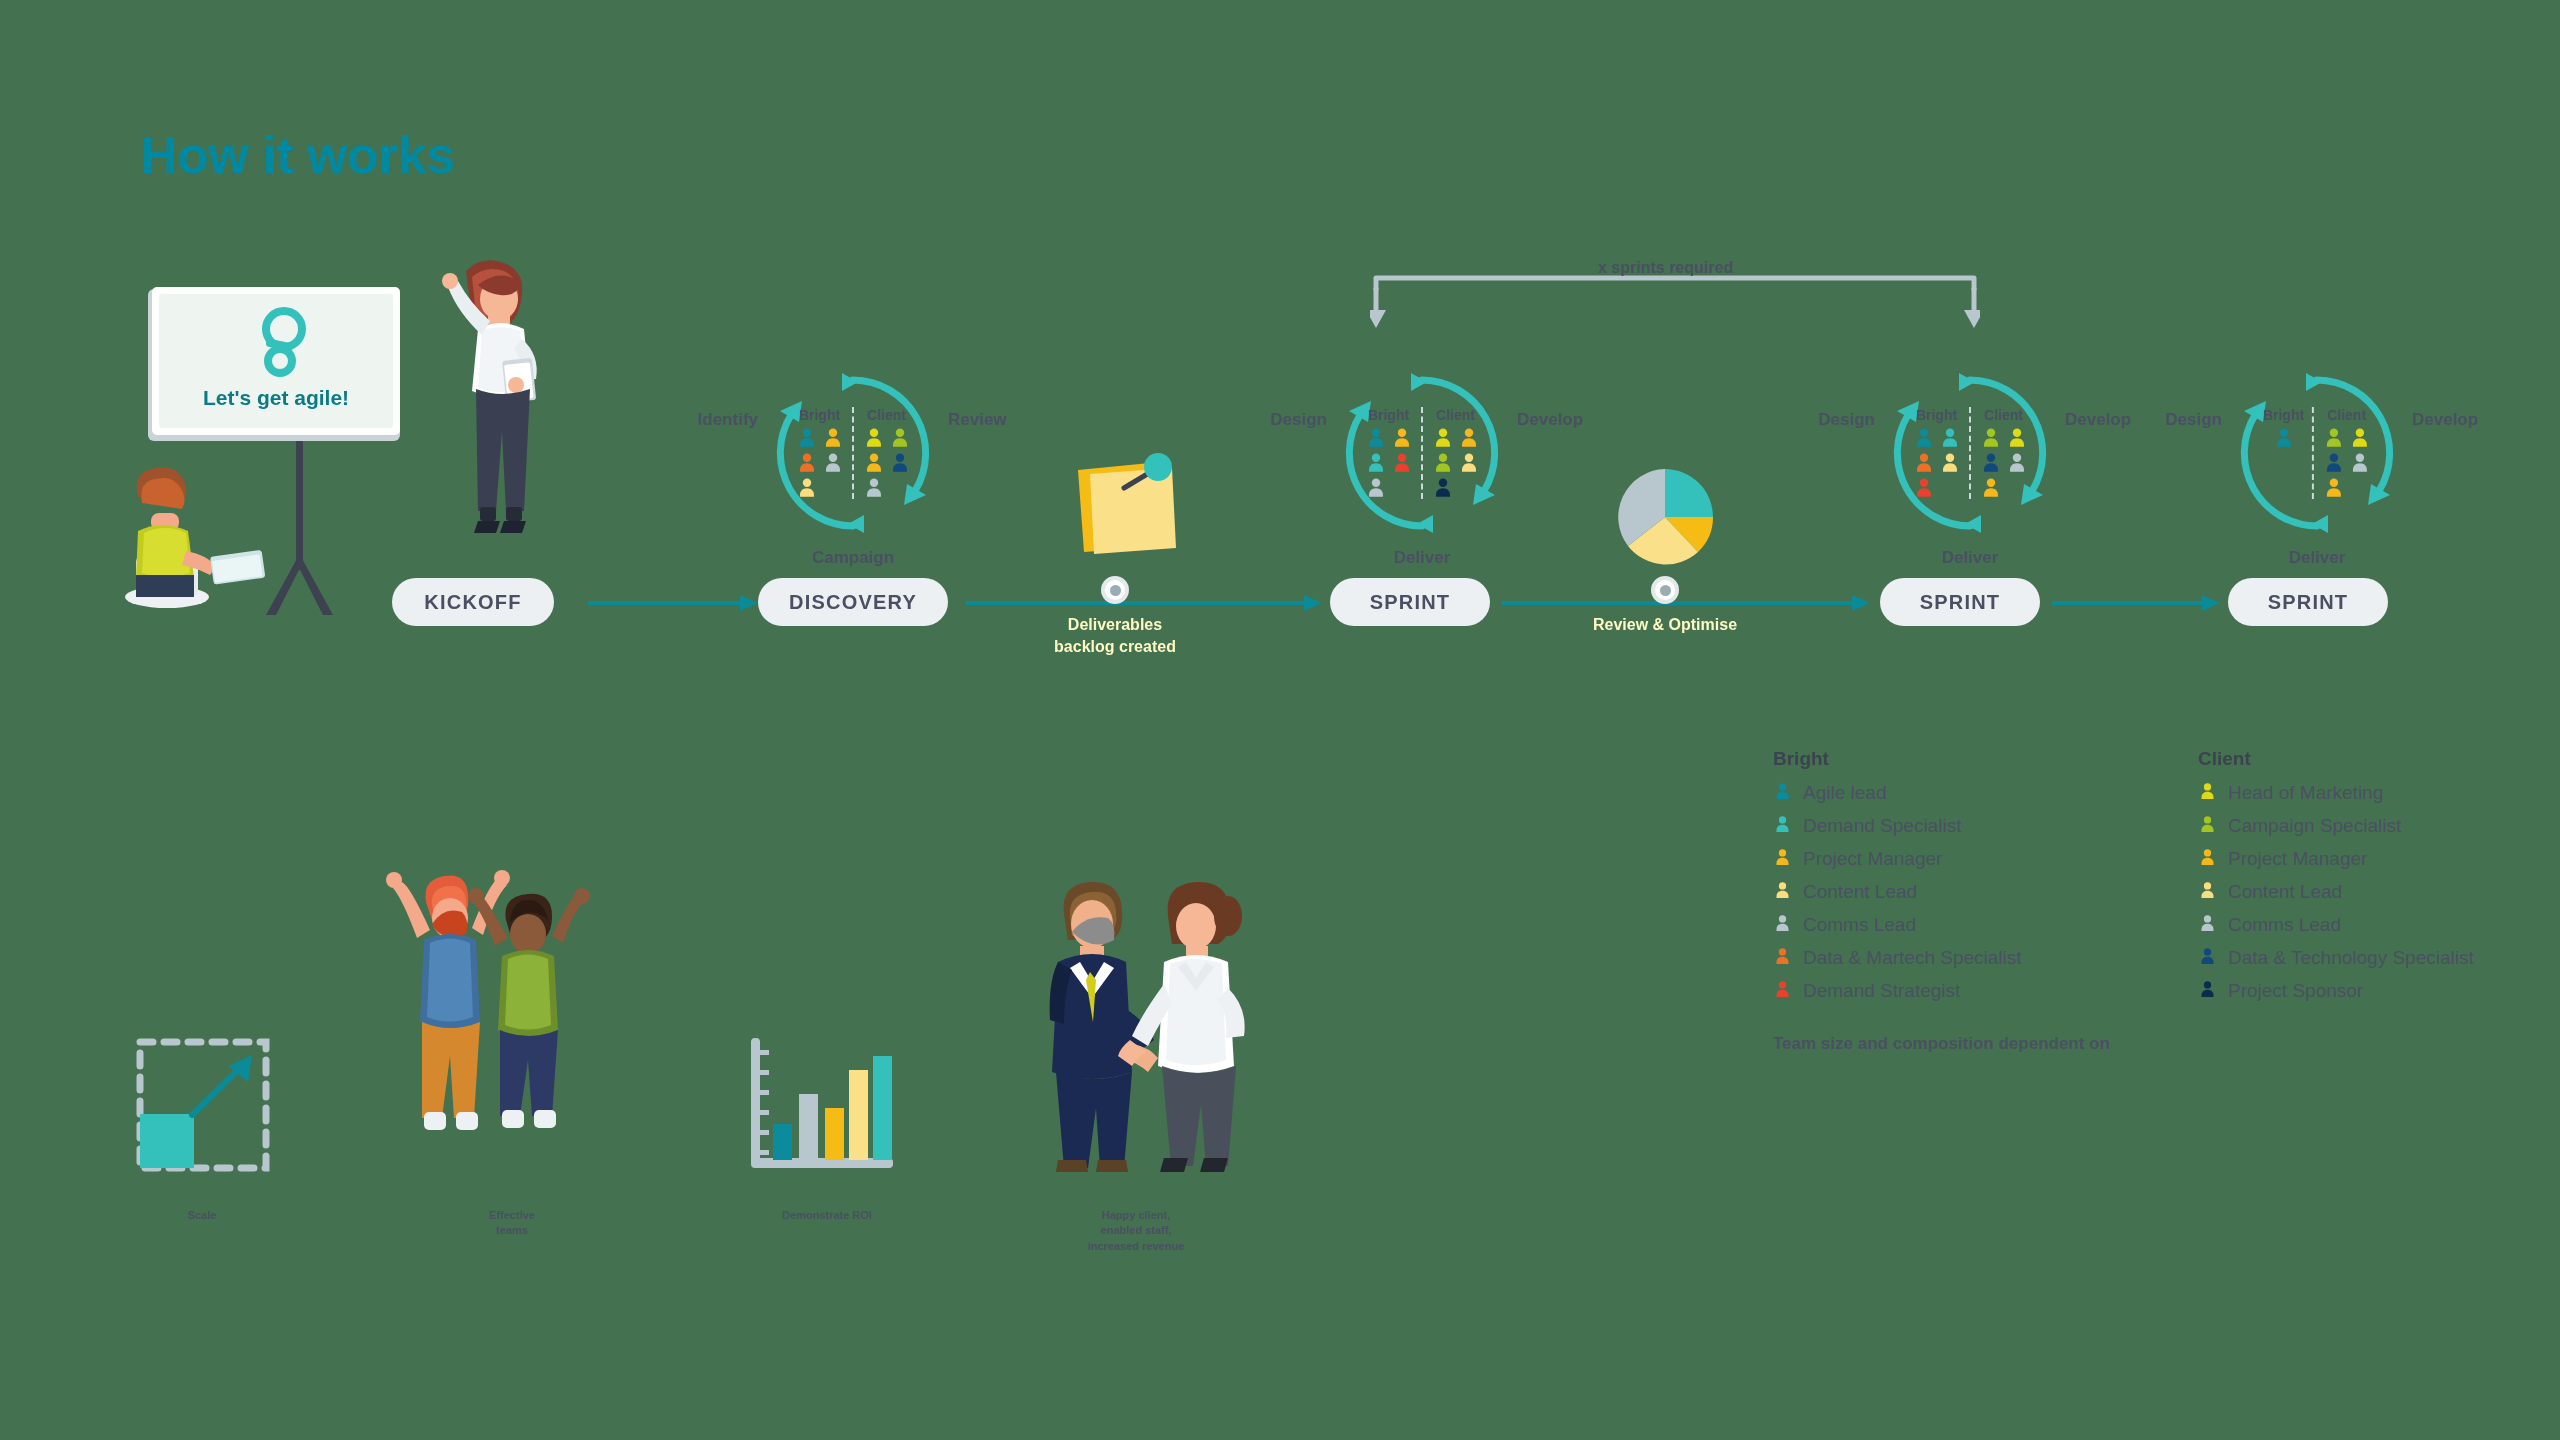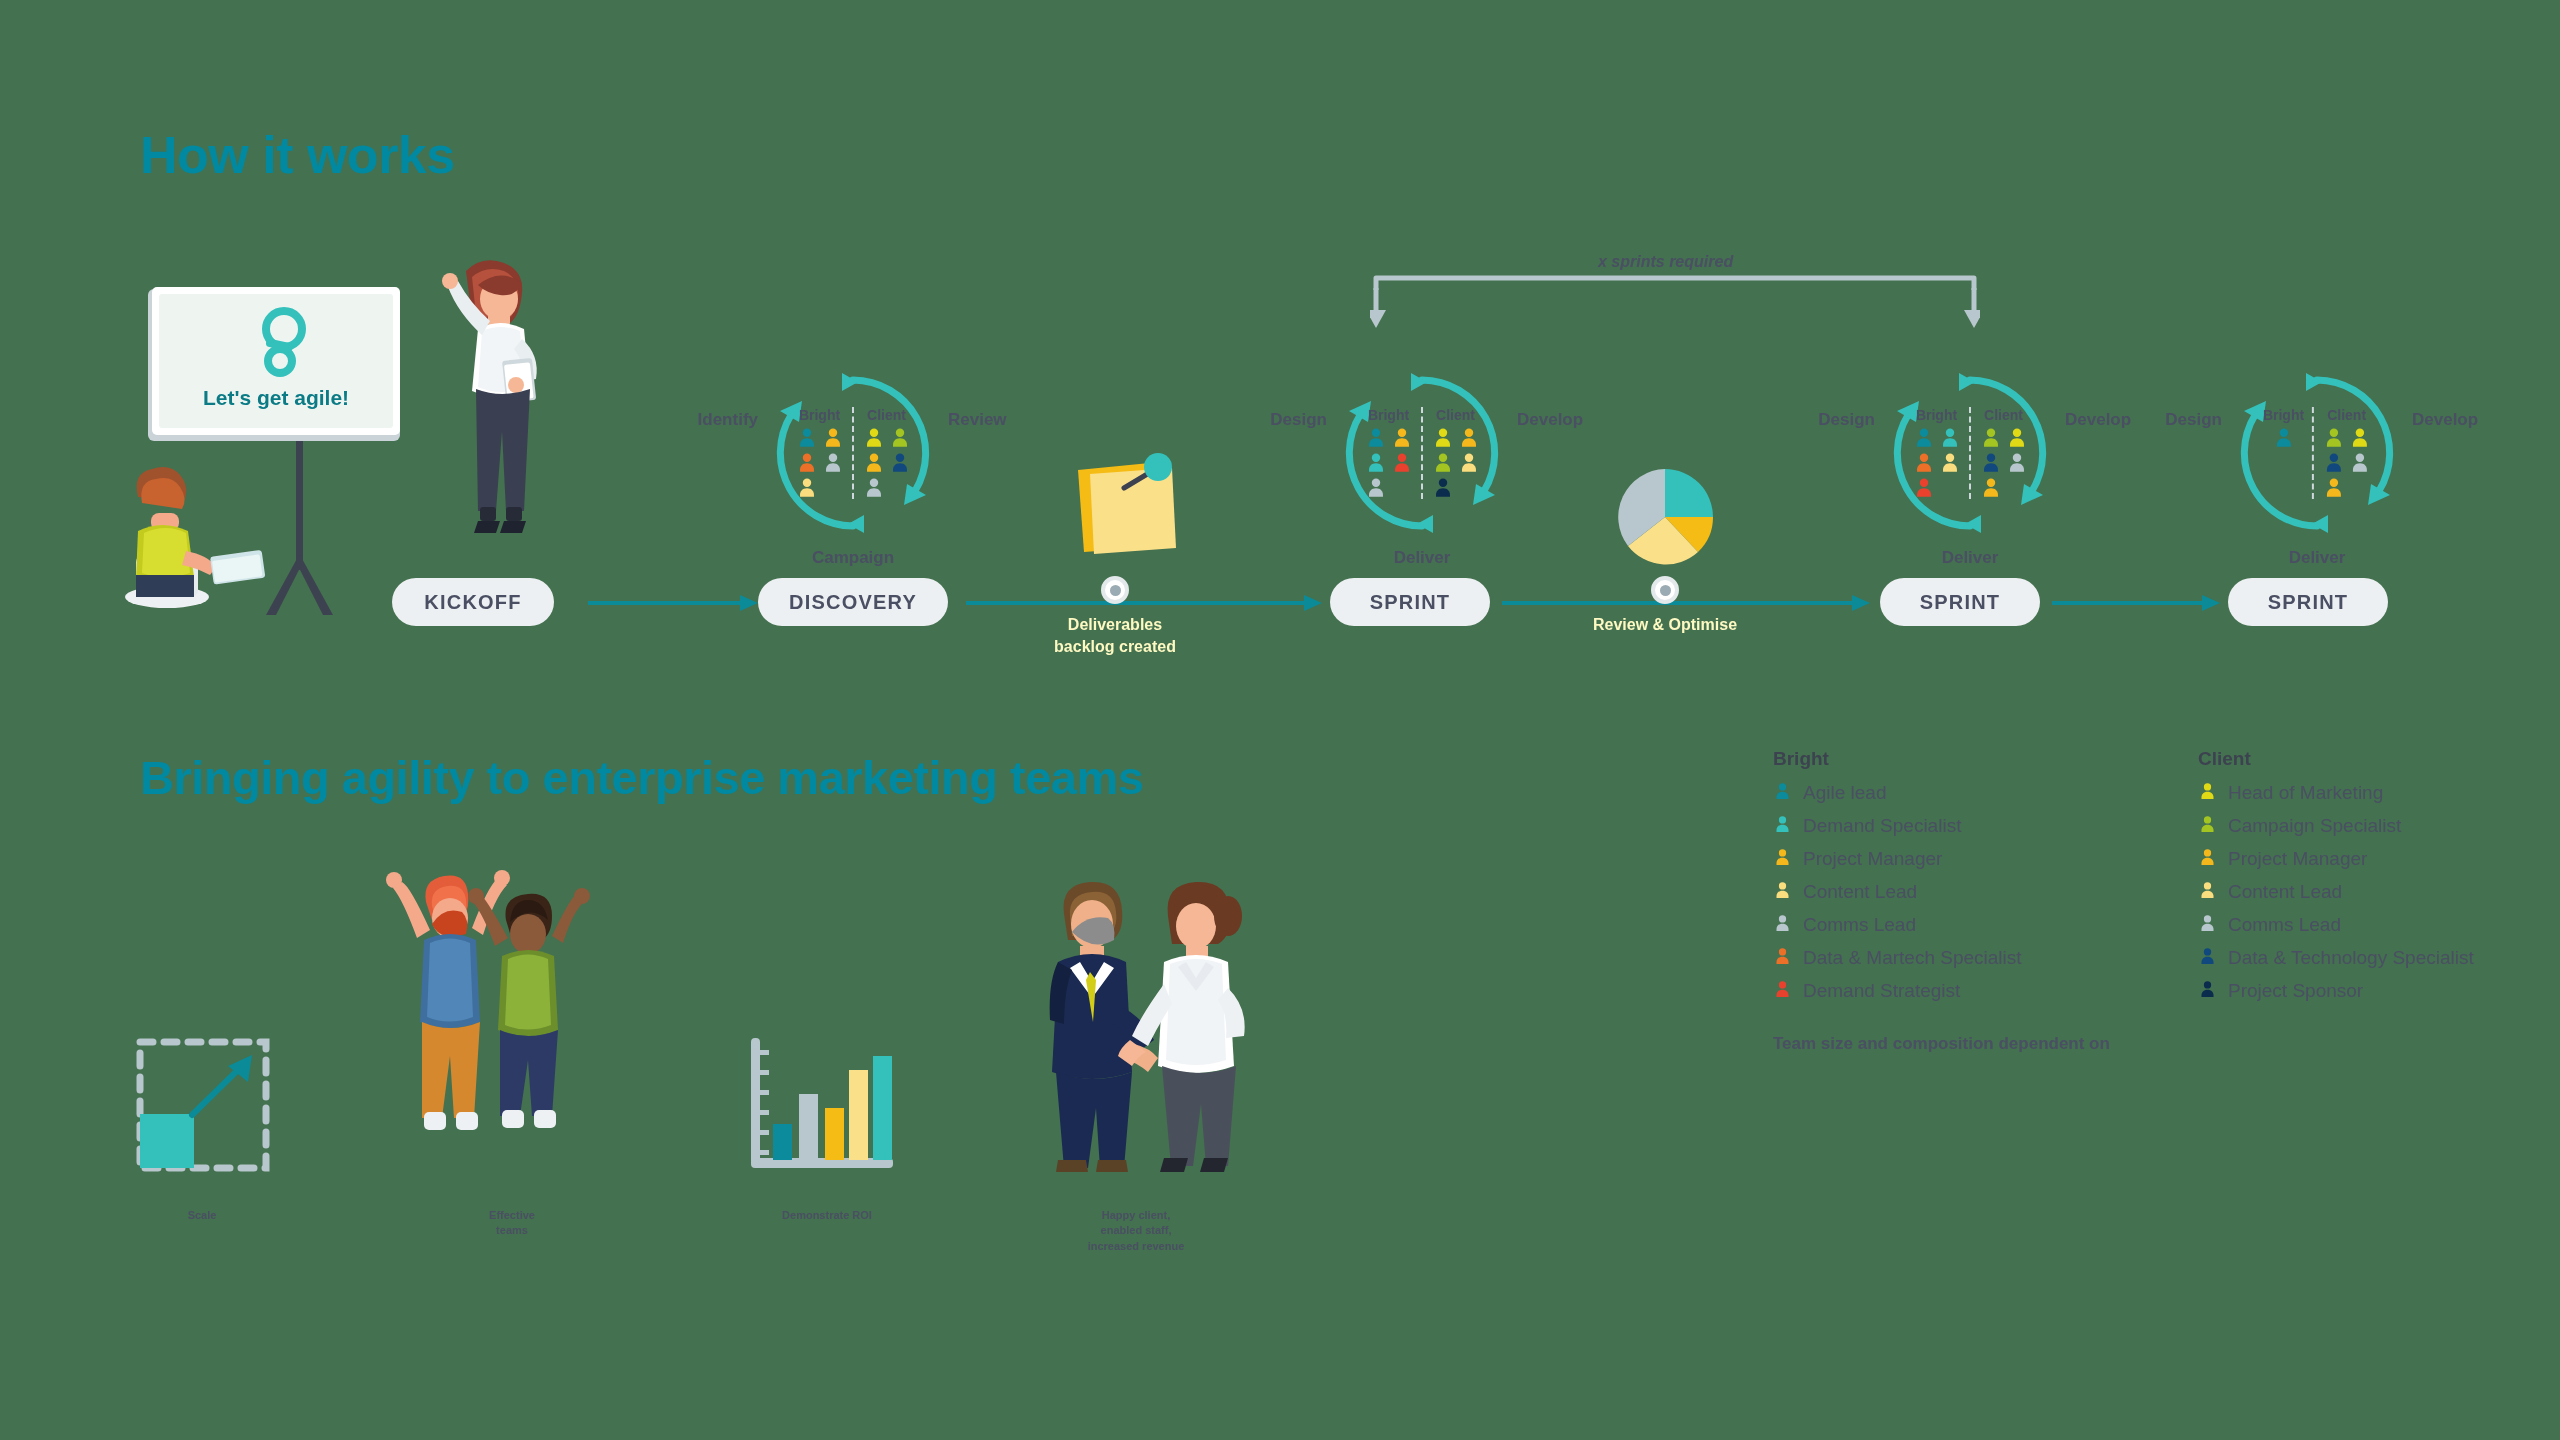--- a/index.html
+++ b/index.html
@@ -443,21 +443,21 @@
 
   <div class="abs" style="left:1370px; top:250px; width:610px; height:80px;">
     <svg width="610" height="80" viewBox="0 0 610 80">
       <path d="M6 40 L6 28 L604 28 L604 40" fill="none" stroke="#b8c7cd" stroke-width="5" stroke-linejoin="round"></path>
       <path d="M6 38 L6 62" stroke="#b8c7cd" stroke-width="5"></path>
       <path d="M604 38 L604 62" stroke="#b8c7cd" stroke-width="5"></path>
       <path d="M-4 60 L16 60 L6 78 Z" fill="#b8c7cd"></path>
       <path d="M594 60 L614 60 L604 78 Z" fill="#b8c7cd"></path>
     </svg>
   </div>
-  <div class="abs bracket-label" style="left:1598px; top:253px;font-style:italic;">x sprints required</div>
+  <div class="abs bracket-label" style="left:1598px; top:259px;">x sprints required</div>
 
   <div class="abs" style="left:1068px; top:448px; width:118px; height:110px;">
     <svg width="118" height="110" viewBox="0 0 118 110">
       <path d="M10 22 L92 14 L100 98 L16 104 Z" fill="#f5bc16"></path>
       <path d="M22 26 L104 20 L108 100 L26 106 Z" fill="#fbe08a"></path>
       <path d="M56 40 L86 22" stroke="#3d4250" stroke-width="5" stroke-linecap="round"></path>
       <circle cx="90" cy="19" r="14" fill="#34c1bb"></circle>
     </svg>
   </div>
 
@@ -512,21 +512,20 @@
   <div class="abs stage-pill" style="left:1880px; top:578px; width:160px;">SPRINT</div>
   <div class="abs connector" style="left:2052px; top:590px; width:168px;">
     <svg width="168" height="26" viewBox="0 0 168 26">
       <path d="M0 13 L154 13" stroke="#0b8b97" stroke-width="4"></path>
       <path d="M150 5 L168 13 L150 21 Z" fill="#0b8b97"></path>
     </svg>
   </div>
 
   <div class="abs stage-pill" style="left:2228px; top:578px; width:160px;">SPRINT</div>
 
-  <div class="abs section-title" id="title-bringing">Bringing agility to enterprise marketing teams</div>
 
   <div class="abs" id="legend">
     <div class="legend-cols">
       <div class="legend-col">
         <div class="legend-head">Bright</div>
         <div>
             <div class="legend-row">
               <span class="person"><svg viewBox="0 0 24 24" width="19" height="19" aria-hidden="true">
                   <circle cx="12" cy="6.2" r="4.6" fill="#0b8b9b"></circle>
                   <path d="M12 12.2c-5 0-7.6 3.2-7.6 7.2 0 1.4 0 2.1 0 2.1h15.2s0-.7 0-2.1c0-4-2.6-7.2-7.6-7.2z" fill="#0b8b9b"></path>

